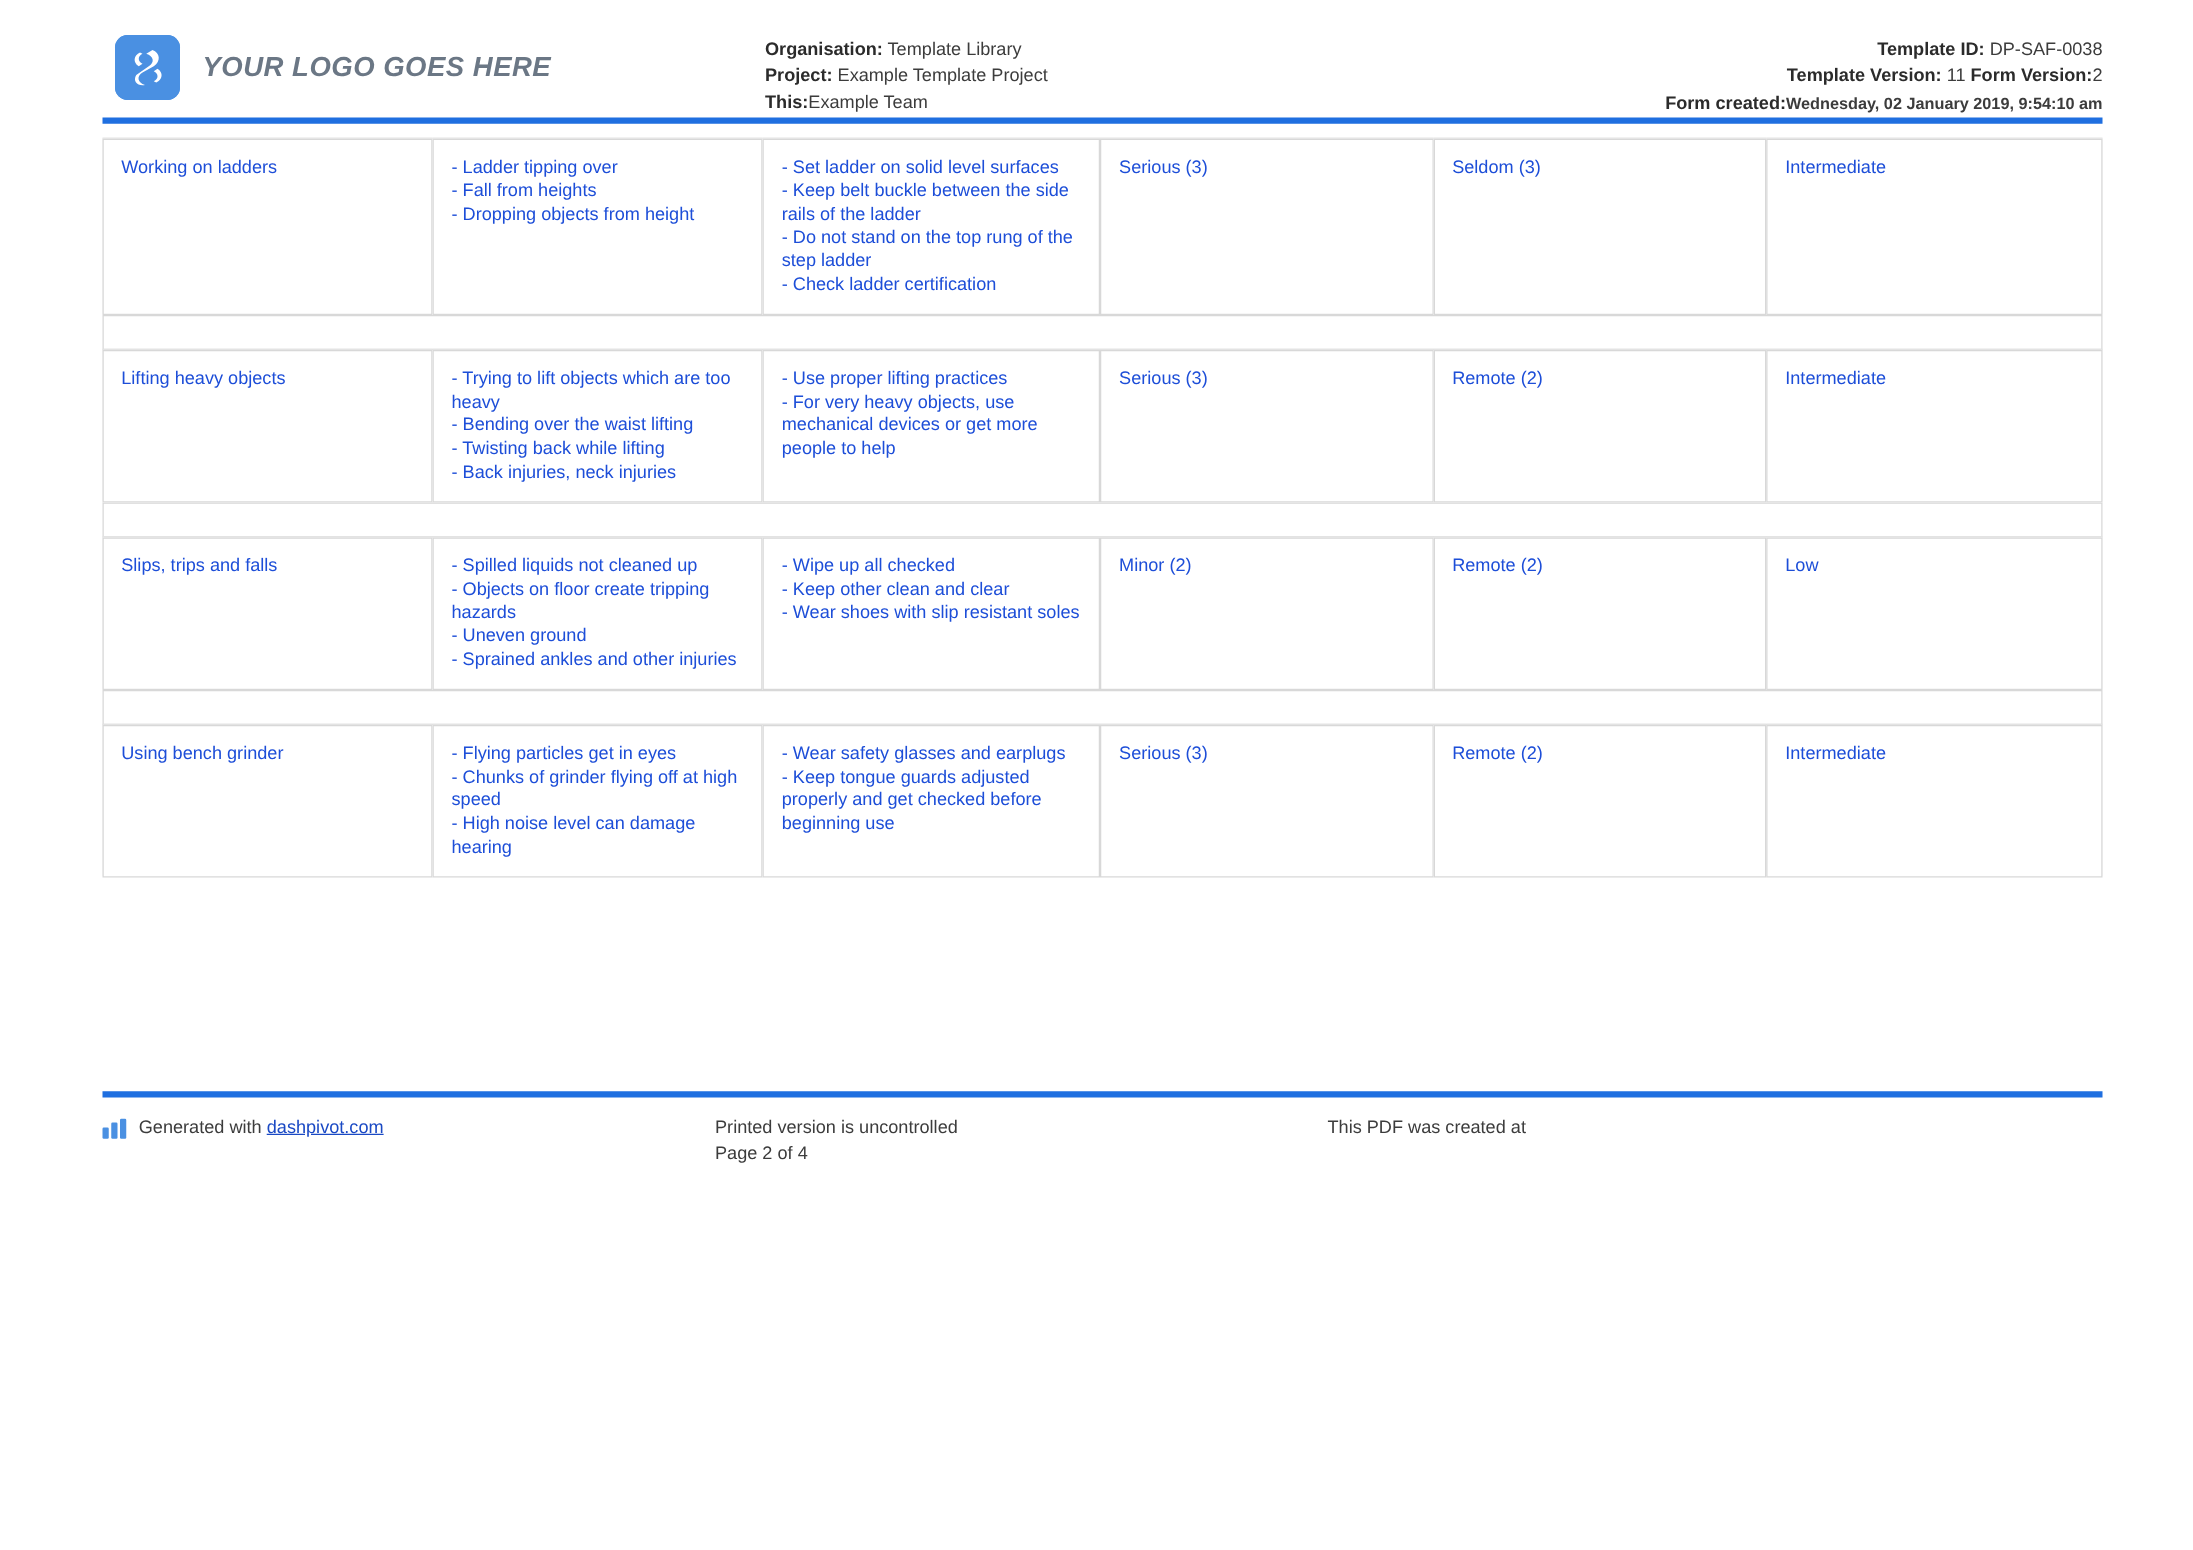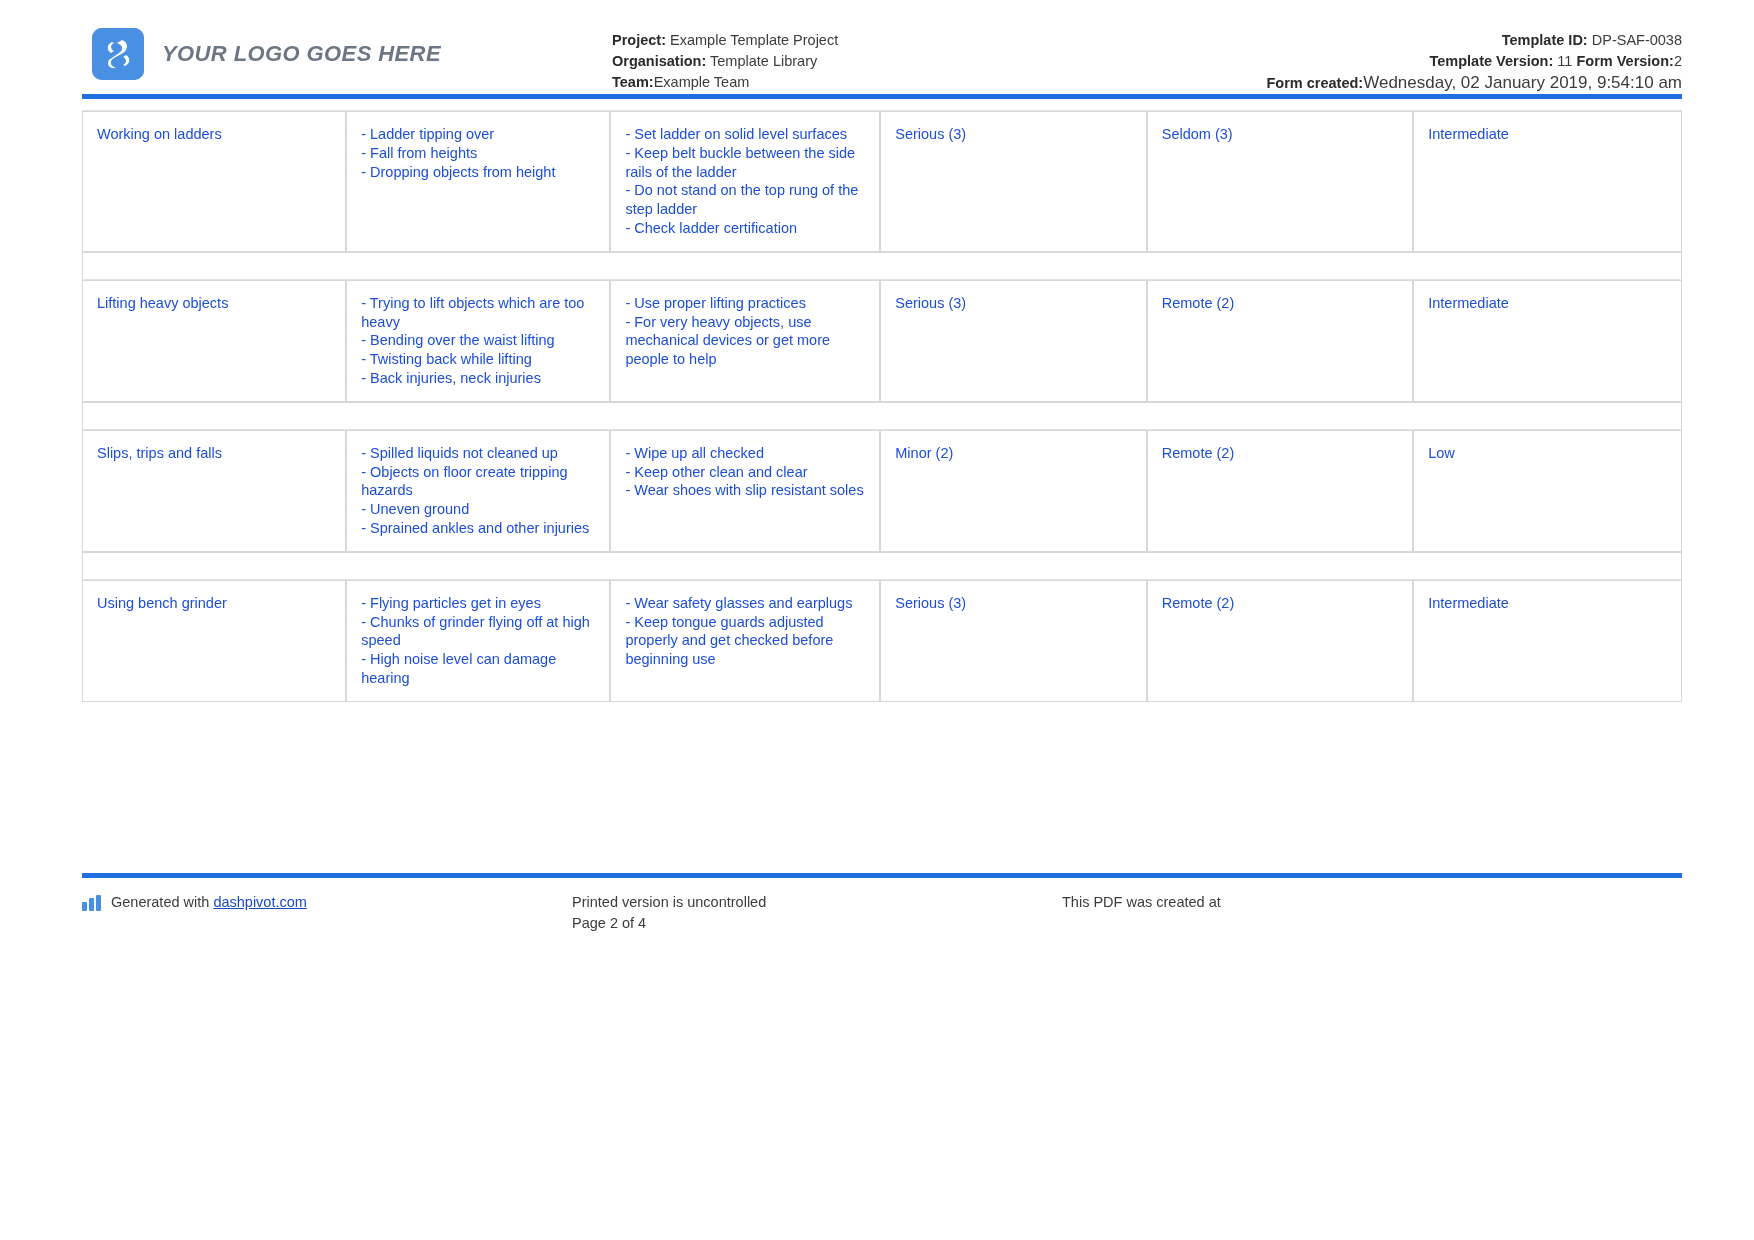--- a/index.html
+++ b/index.html
@@ -60,21 +60,21 @@
   .meta-col {
     font-size: 14.5px;
     line-height: 21px;
     color: #3c3c3c;
     padding-top: 6px;
   }
   .meta-col.center { flex: 0 0 490px; }
   .meta-col.right  { flex: 1 1 auto; text-align: right; padding-left: 88px;}
   .meta-line { white-space: nowrap; }
   .meta-line b { font-weight: bold; color: #2b2b2b; }
-  .meta-small { font-size: 17px; }
+  .meta-small { font-size: 13px; font-weight: bold; }
 
   .header-rule {
     height: 5px;
     background: #1f6fe0;
     margin: 6px 72px 0 82px;
   }
 
   
   .table-wrap {
     padding: 12px 72px 0 82px;
@@ -171,29 +171,29 @@
           <path d="M30 12 C36 14 37 21 31 25 L22 30 C17 33 18 38 24 40 C18 41 14 37 17 32 L27 25 C32 22 31 17 25 15 Z" fill="#ffffff"></path>
           <path d="M20 14 C15 16 14 22 19 25 L22 23 C18 21 18 17 22 15 Z" fill="#ffffff"></path>
           <path d="M33 38 C38 36 39 30 34 27 L31 29 C35 31 35 35 31 37 Z" fill="#ffffff"></path>
         </svg>
       </div>
       <div class="logo-text">YOUR LOGO GOES HERE</div>
     </div>
 
     <div class="meta-col center">
       <div class="meta-line">
+        <b>Organisation:</b>
+        <span>Template Library</span>
+      </div>
+      <div class="meta-line">
         <b>Project:</b>
         <span>Example Template Project</span>
       </div>
       <div class="meta-line">
-        <b>Organisation:</b>
-        <span>Template Library</span>
-      </div>
-      <div class="meta-line">
-        <b>Team:</b><span>Example Team</span>
+        <b>This:</b><span>Example Team</span>
       </div>
     </div>
 
     <div class="meta-col right">
       <div class="meta-line">
         <b>Template ID:</b>
         <span>DP-SAF-0038</span>
       </div>
       <div class="meta-line">
         <b>Template Version:</b>

